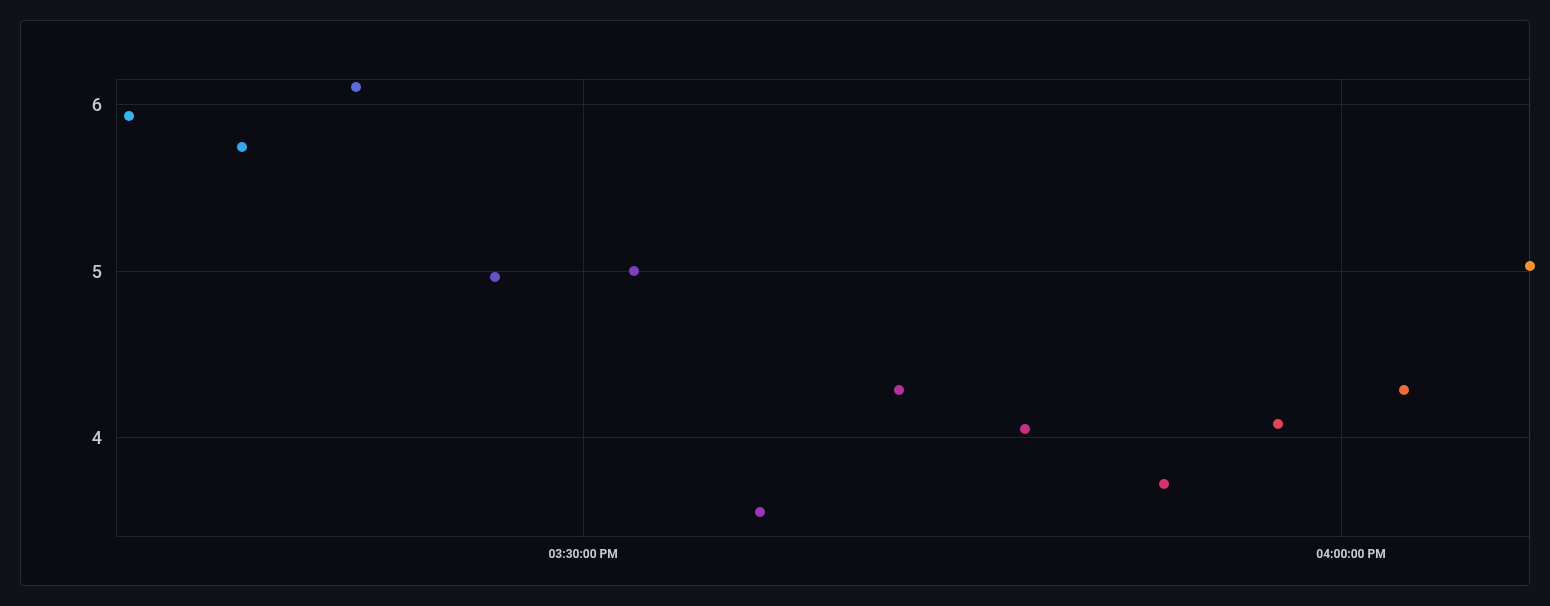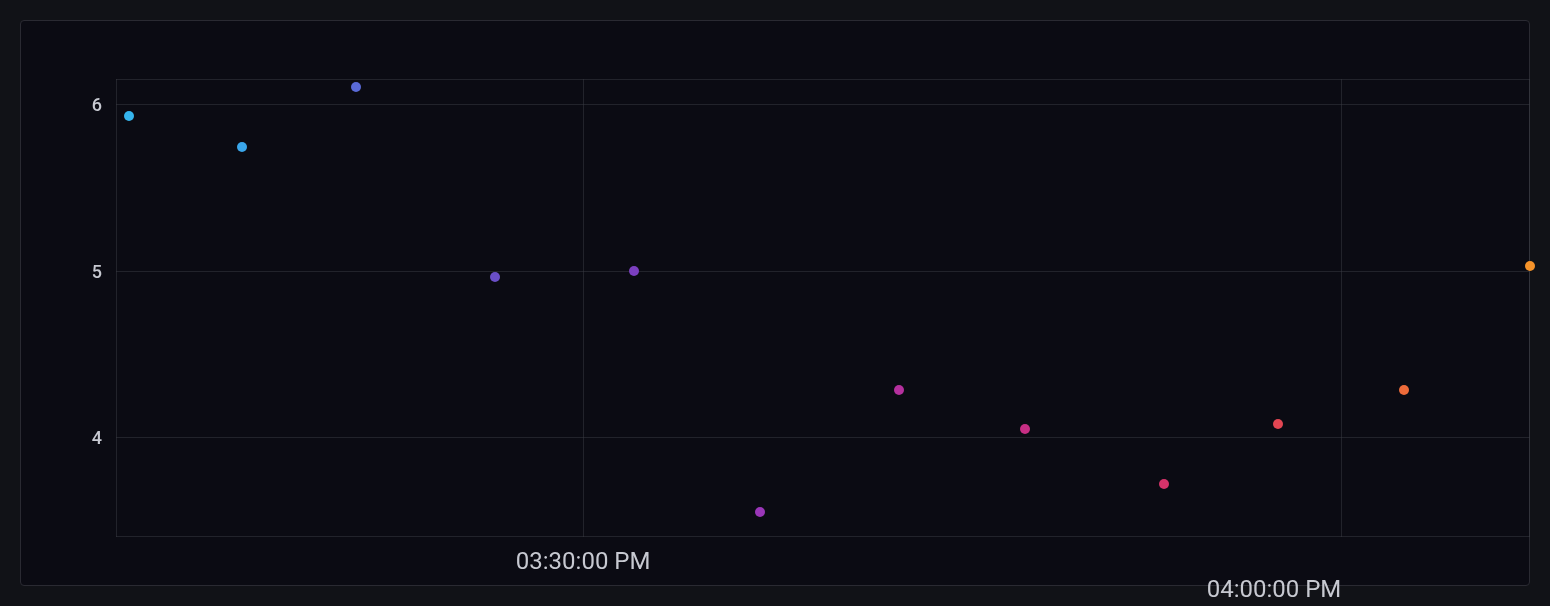--- a/index.html
+++ b/index.html
@@ -57,22 +57,22 @@
     font-size: 18px;
     font-weight: 500;
     text-align: right;
     white-space: nowrap;
   }
   .x-tick-label {
     position: absolute;
     top: 100%;
     transform: translate(-50%, 10px);
     color: #c7c9d1;
-    font-size: 24px;
-    font-weight: 400;
+    font-size: 12px;
+    font-weight: 700;
     white-space: nowrap;
   }
   .point {
     position: absolute;
     width: 10px;
     height: 10px;
     margin-left: -5px;
     margin-top: -5px;
     border-radius: 50%;
   }
@@ -88,21 +88,21 @@
     <div class="axis-border-right"></div>
   <div class="grid-line-h" style="top: 358.073px;"></div>
       <div class="y-tick-label" style="top: 358.073px;">4</div>
       <div class="grid-line-h" style="top: 191.527px;"></div>
       <div class="y-tick-label" style="top: 191.527px;">5</div>
       <div class="grid-line-h" style="top: 24.9818px;"></div>
       <div class="y-tick-label" style="top: 24.9818px;">6</div>
       <div class="grid-line-v" style="left: 467.125px;"></div>
       <div class="x-tick-label" style="left: 467.125px;">03:30:00 PM</div>
       <div class="grid-line-v" style="left: 1224.62px;"></div>
-      <div class="x-tick-label" style="left: 1158px; margin-top: 28px;">04:00:00 PM</div>
+      <div class="x-tick-label" style="left: 1235px;">04:00:00 PM</div>
       <div class="point" style="left: 12.625px; top: 36.64px; background: rgb(53, 181, 238);"></div>
       <div class="point" style="left: 126.25px; top: 68.2836px; background: rgb(58, 166, 234);"></div>
       <div class="point" style="left: 239.875px; top: 8.32727px; background: rgb(90, 106, 216);"></div>
       <div class="point" style="left: 378.75px; top: 198.189px; background: rgb(106, 79, 200);"></div>
       <div class="point" style="left: 517.625px; top: 191.527px; background: rgb(123, 63, 191);"></div>
       <div class="point" style="left: 643.875px; top: 433.018px; background: rgb(154, 54, 184);"></div>
       <div class="point" style="left: 782.75px; top: 311.44px; background: rgb(181, 48, 158);"></div>
       <div class="point" style="left: 909px; top: 349.745px; background: rgb(199, 46, 132);"></div>
       <div class="point" style="left: 1047.88px; top: 404.705px; background: rgb(214, 51, 106);"></div>
       <div class="point" style="left: 1161.5px; top: 344.749px; background: rgb(226, 70, 83);"></div>

